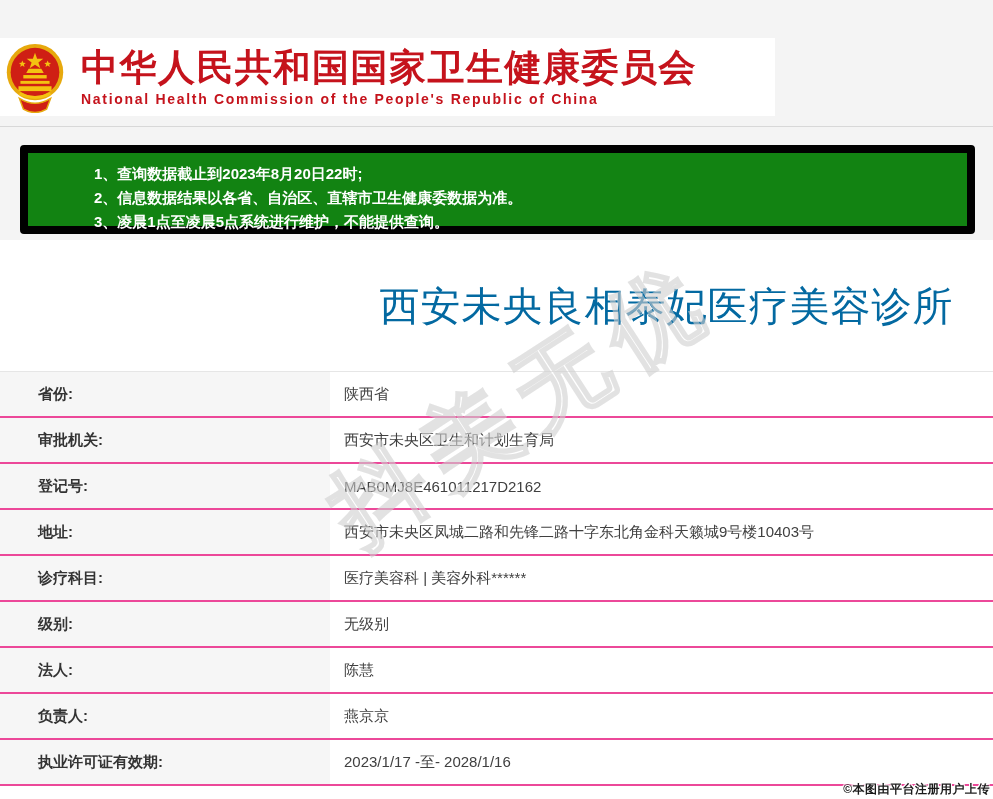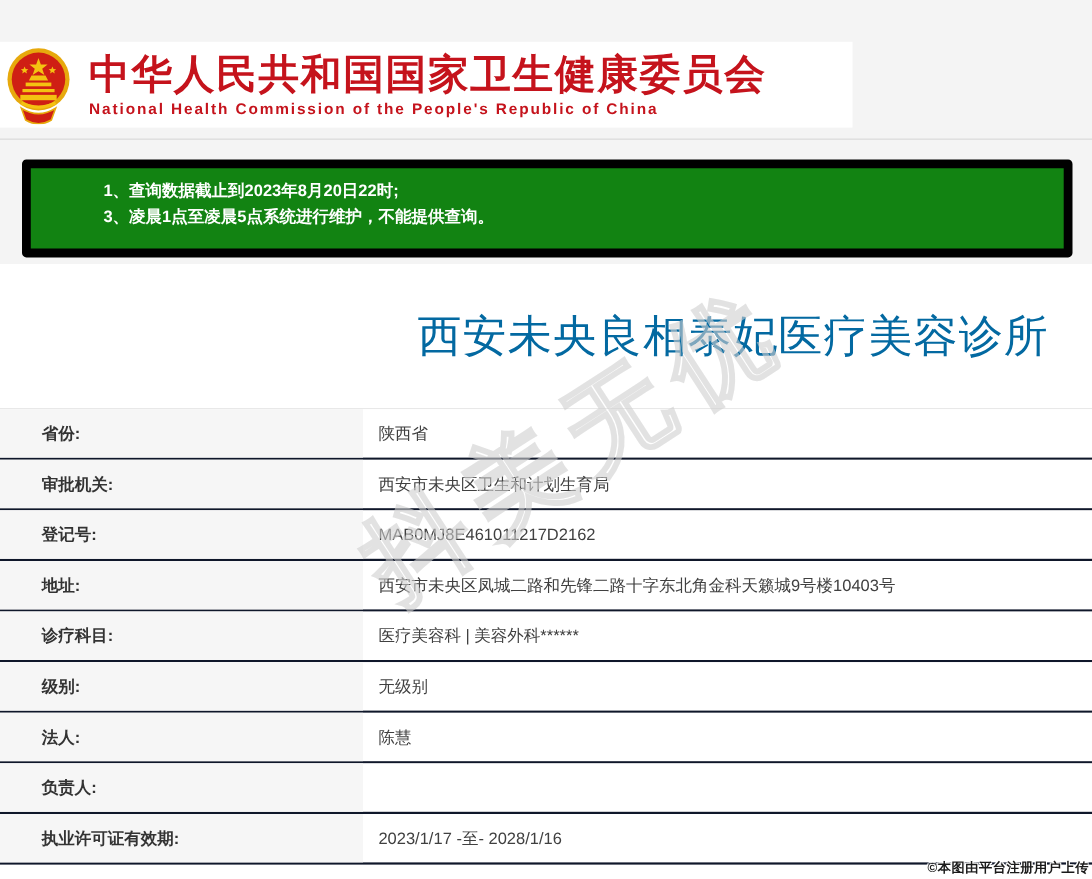--- a/index.html
+++ b/index.html
@@ -38,21 +38,21 @@
   
   .clinic-title {
     margin-left:340px; width:653px; height:131px;
     padding-top:42px; text-align:center;
     font-size:40px; line-height:48px; color:#0369a1; letter-spacing:1px;
     white-space:nowrap;
   }
   
   .info-table { border-top:1px solid #e6e6e6; }
   .info-row {
-    display:flex; height:46px; border-bottom:2px solid #0f172a;
+    display:flex; height:46px; border-bottom:2px solid #ec4899;
     background:#fff;
     text-align:right;
   }
   .info-label {
     width:330px; background:#f6f6f6; display:flex; align-items:center;
     padding-left:38px; font-size:15px; font-weight:bold; color:#333;
   }
   .info-value {
     flex:1; display:flex; align-items:center; padding-left:14px;
     font-size:15px; color:#404040; white-space:nowrap; overflow:hidden;
@@ -98,20 +98,21 @@
       <div class="header-titles">
         <div class="title-cn">中华人民共和国国家卫生健康委员会</div>
         <div class="title-en">National Health Commission of the People's Republic of China</div>
       </div>
     </div>
 
     <div class="header-divider"></div>
 
     <div class="notice-box">
       <div class="notice-line">1、查询数据截止到2023年8月20日22时;</div>
+      <div class="notice-line">2、信息数据结果以各省、自治区、直辖市卫生健康委数据为准。</div>
       <div class="notice-line">3、凌晨1点至凌晨5点系统进行维护，不能提供查询。</div>
     </div>
 
   </div>
 
   <div class="clinic-title">西安未央良相泰妃医疗美容诊所</div>
 
   <div class="info-table">
     <div class="info-row">
       <div class="info-label">省份:</div>
@@ -136,20 +137,21 @@
     <div class="info-row">
       <div class="info-label">级别:</div>
       <div class="info-value">无级别</div>
     </div>
     <div class="info-row">
       <div class="info-label">法人:</div>
       <div class="info-value">陈慧</div>
     </div>
     <div class="info-row">
       <div class="info-label">负责人:</div>
+      <div class="info-value">燕京京</div>
     </div>
     <div class="info-row">
       <div class="info-label">执业许可证有效期:</div>
       <div class="info-value">2023/1/17 -至- 2028/1/16</div>
     </div>
   </div>
 
   <div class="watermark">抖美无优</div>
 
   <div class="stamp">©本图由平台注册用户上传</div>

